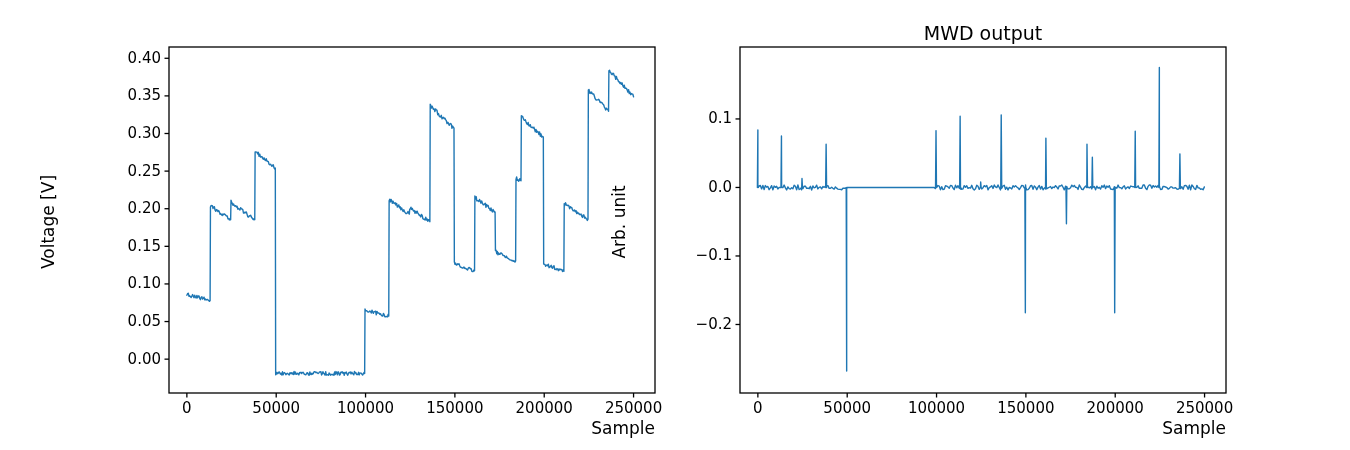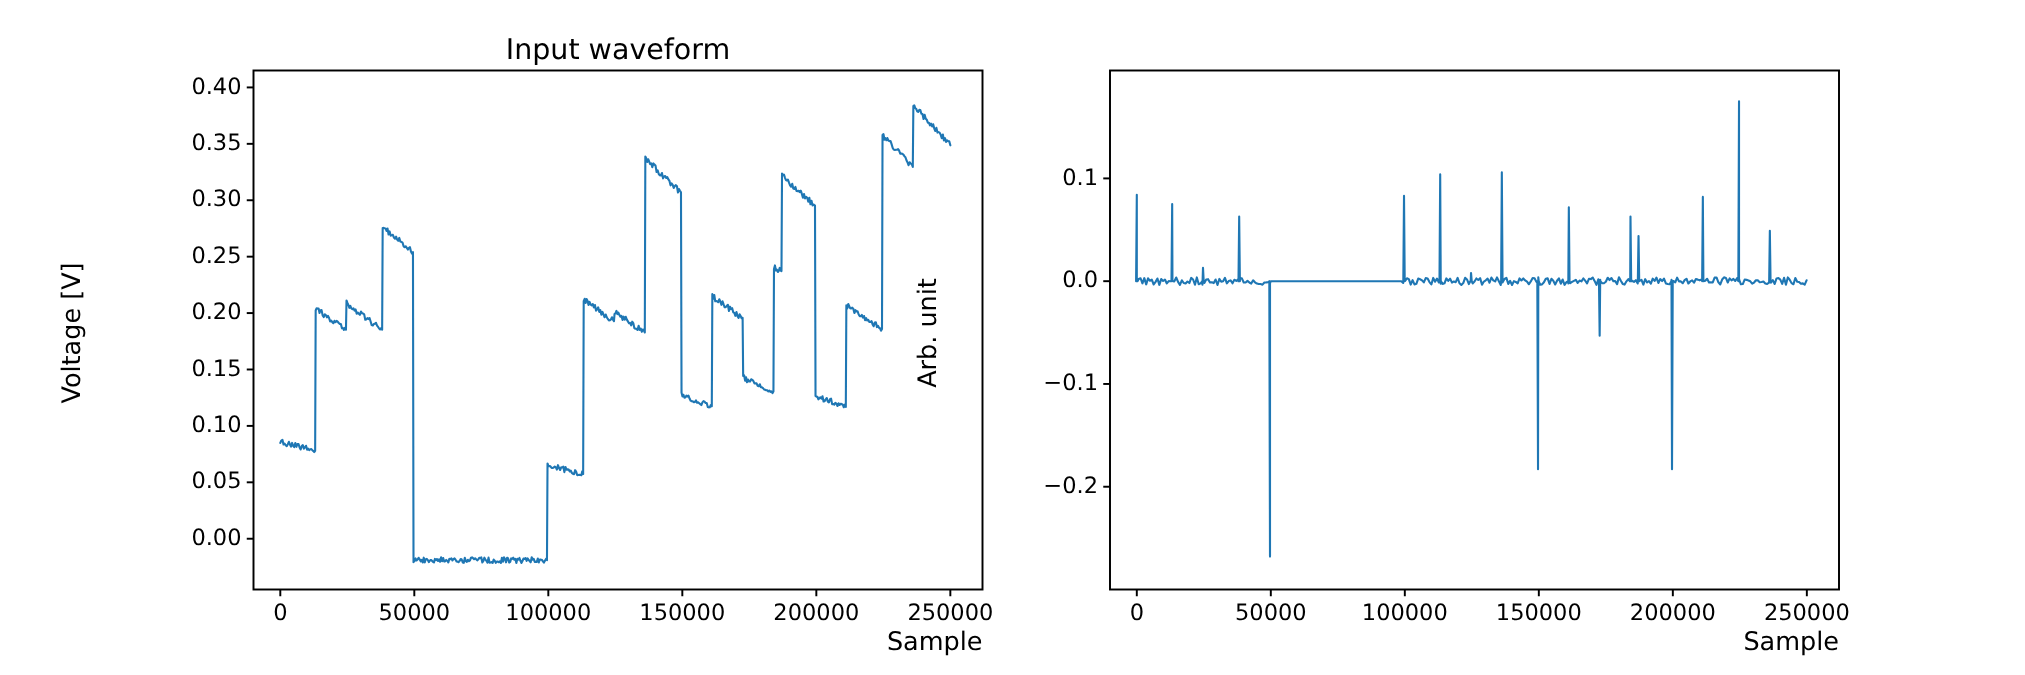--- a/index.html
+++ b/index.html
@@ -69,21 +69,20 @@
     stroke-width: 1.4;
     stroke-linejoin: round;
     stroke-linecap: round;
   }
 </style>
 </head>
 <body>
 
 <div id="figure">
 
-  <div class="axes-title" style="left:169px; top:22px; width:486px;">Input waveform</div>
 
   <svg class="axes" style="left:0px; top:0px;" width="700" height="450">
       <rect x="169" y="47" width="486" height="346" class="spine"></rect>
       <line x1="186.86764705882354" y1="393" x2="186.86764705882354" y2="397.5" class="tickmark"></line>
       <text x="186.86764705882354" y="402" class="tick-text tick-text-x">0</text>
       <line x1="276.20588235294116" y1="393" x2="276.20588235294116" y2="397.5" class="tickmark"></line>
       <text x="276.20588235294116" y="402" class="tick-text tick-text-x">50000</text>
       <line x1="365.54411764705884" y1="393" x2="365.54411764705884" y2="397.5" class="tickmark"></line>
       <text x="365.54411764705884" y="402" class="tick-text tick-text-x">100000</text>
       <line x1="454.88235294117646" y1="393" x2="454.88235294117646" y2="397.5" class="tickmark"></line>
@@ -110,20 +109,21 @@
       <text x="161" y="95.89130434782606" class="tick-text tick-text-y">0.35</text>
       <line x1="169" y1="58.28260869565213" x2="164.5" y2="58.28260869565213" class="tickmark"></line>
       <text x="161" y="58.28260869565213" class="tick-text tick-text-y">0.40</text>
       <path d="M186.87 295.28 L187.58 293.70 L188.30 293.21 L189.01 296.36 L189.73 295.78 L190.44 296.83 L191.16 297.43 L191.87 296.13 L192.59 294.55 L193.30 296.29 L194.01 297.74 L194.73 295.28 L195.44 297.18 L196.16 298.07 L196.87 295.39 L197.59 297.88 L198.30 295.97 L199.02 296.00 L199.73 298.36 L200.45 299.65 L201.16 297.37 L201.88 296.76 L202.59 299.13 L203.31 298.28 L204.02 297.17 L204.74 299.75 L205.45 299.07 L206.16 300.04 L206.88 299.51 L207.59 299.44 L208.31 300.29 L208.90 300.67 L209.50 301.37 L210.10 300.63 L210.45 206.99 L211.10 205.53 L211.74 205.73 L212.38 205.64 L213.03 208.63 L213.67 206.84 L214.38 206.75 L215.10 210.24 L215.81 211.36 L216.53 209.53 L217.24 210.06 L217.96 211.60 L218.67 210.59 L219.39 211.99 L220.10 214.28 L220.82 213.73 L221.53 214.80 L222.25 215.50 L222.96 213.89 L223.68 214.74 L224.39 213.88 L225.10 214.44 L225.82 215.35 L226.53 215.95 L227.25 215.97 L227.96 218.90 L228.63 218.72 L229.30 219.92 L229.97 218.52 L230.64 219.85 L231.00 200.31 L231.64 201.96 L232.29 203.48 L232.93 205.22 L233.57 203.98 L234.22 205.55 L234.93 206.16 L235.65 205.62 L236.36 207.02 L237.08 206.26 L237.79 209.17 L238.51 208.38 L239.22 209.17 L239.93 209.90 L240.65 207.70 L241.36 208.77 L242.08 209.03 L242.79 209.59 L243.51 213.14 L244.22 212.98 L244.94 212.07 L245.65 212.73 L246.37 212.06 L247.08 214.36 L247.80 216.75 L248.51 217.03 L249.23 216.01 L249.94 215.78 L250.66 215.17 L251.37 217.03 L252.08 217.98 L252.75 219.03 L253.42 219.64 L254.09 218.76 L254.76 219.77 L255.12 151.95 L255.77 151.94 L256.41 152.16 L257.05 152.28 L257.69 153.96 L258.34 152.31 L259.05 156.32 L259.77 154.28 L260.48 157.09 L261.20 156.78 L261.91 156.54 L262.63 158.37 L263.34 159.17 L264.06 157.80 L264.77 159.71 L265.49 160.53 L266.20 158.63 L266.91 161.00 L267.63 161.26 L268.34 161.70 L269.06 164.22 L269.77 164.77 L270.49 164.16 L271.20 165.24 L271.92 166.36 L272.63 165.22 L273.30 164.81 L273.97 167.64 L274.64 169.04 L275.31 168.10 L275.67 374.75 L276.35 374.03 L277.03 372.28 L277.71 373.66 L278.40 373.04 L279.08 371.84 L279.76 372.91 L280.44 374.19 L281.12 373.28 L281.80 374.98 L282.49 371.79 L283.17 374.89 L283.85 372.82 L284.53 372.58 L285.21 373.38 L285.89 374.73 L286.58 373.77 L287.26 373.30 L287.94 373.80 L288.62 374.53 L289.30 374.94 L289.98 372.60 L290.67 373.46 L291.35 372.67 L292.03 374.01 L292.71 372.89 L293.39 374.52 L294.07 371.52 L294.76 374.10 L295.45 372.07 L296.14 374.38 L296.82 374.15 L297.51 373.31 L298.20 373.83 L298.88 374.89 L299.57 372.57 L300.26 372.86 L300.95 372.24 L301.63 373.64 L302.32 372.68 L303.01 372.24 L303.69 373.11 L304.38 374.37 L305.07 374.44 L305.76 374.81 L306.44 373.92 L307.13 372.65 L307.82 373.02 L308.51 374.97 L309.19 375.23 L309.88 371.84 L310.57 374.09 L311.25 374.60 L311.94 373.15 L312.63 374.15 L313.32 373.58 L314.00 371.83 L314.69 371.59 L315.38 372.10 L316.06 372.75 L316.75 372.17 L317.44 372.89 L318.13 373.56 L318.81 373.00 L319.50 371.91 L320.19 372.08 L320.88 371.63 L321.56 374.98 L322.25 373.88 L322.94 371.77 L323.62 373.12 L324.31 373.94 L325.00 375.05 L325.69 371.74 L326.37 375.09 L327.06 374.94 L327.75 374.76 L328.43 375.23 L329.12 373.08 L329.81 373.82 L330.50 375.21 L331.18 374.36 L331.87 374.43 L332.56 374.84 L333.24 374.21 L333.93 375.30 L334.62 371.86 L335.31 374.43 L335.99 371.58 L336.68 372.67 L337.37 374.90 L338.06 371.80 L338.74 372.30 L339.43 375.05 L340.12 374.60 L340.80 372.28 L341.49 372.56 L342.18 371.78 L342.87 373.18 L343.55 372.56 L344.24 375.27 L344.93 372.56 L345.61 373.10 L346.30 371.98 L346.99 374.01 L347.68 375.27 L348.36 373.80 L349.03 372.38 L349.71 372.70 L350.39 372.00 L351.07 373.94 L351.75 372.24 L352.43 373.32 L353.11 374.05 L353.79 374.86 L354.47 371.50 L355.15 373.10 L355.82 372.55 L356.50 374.64 L357.18 374.52 L357.86 374.60 L358.54 372.34 L359.22 374.91 L359.90 372.99 L360.58 373.09 L361.26 373.12 L361.93 374.24 L362.61 375.08 L363.29 373.83 L363.97 372.60 L364.65 373.44 L365.01 308.97 L365.69 310.87 L366.38 310.71 L367.06 311.03 L367.75 311.93 L368.43 311.97 L369.12 311.72 L369.83 311.04 L370.55 311.57 L371.26 313.07 L371.98 310.10 L372.69 312.00 L373.41 313.32 L374.12 311.60 L374.84 311.66 L375.55 311.15 L376.26 314.74 L376.98 311.34 L377.69 313.10 L378.41 312.91 L379.12 313.08 L379.84 314.34 L380.55 313.76 L381.27 315.30 L381.98 315.88 L382.70 316.15 L383.41 313.45 L384.13 314.61 L384.84 316.85 L385.56 316.72 L386.27 316.46 L386.99 316.73 L387.58 316.86 L388.18 314.13 L388.77 315.98 L389.13 200.79 L389.77 199.20 L390.42 201.94 L391.06 199.38 L391.70 200.51 L392.35 203.35 L393.06 201.25 L393.77 203.10 L394.49 203.54 L395.20 202.70 L395.92 204.94 L396.63 203.37 L397.35 207.08 L398.06 206.17 L398.78 204.90 L399.49 207.91 L400.21 206.77 L400.92 209.78 L401.64 207.92 L402.35 209.78 L403.07 211.49 L403.78 209.66 L404.50 211.51 L405.21 212.64 L405.92 213.59 L406.64 213.47 L407.31 212.90 L407.98 211.48 L408.65 213.10 L409.32 214.13 L409.68 209.38 L410.32 208.85 L410.96 207.24 L411.61 209.41 L412.25 208.37 L412.89 209.92 L413.61 211.10 L414.32 210.58 L415.04 213.25 L415.75 211.10 L416.47 213.14 L417.18 211.21 L417.90 213.08 L418.61 214.24 L419.33 215.47 L420.04 215.27 L420.76 216.91 L421.47 214.45 L422.18 215.37 L422.90 218.75 L423.61 219.18 L424.33 219.16 L425.04 220.00 L425.76 217.21 L426.47 219.99 L427.19 219.01 L427.86 221.21 L428.53 219.65 L429.20 220.03 L429.87 221.65 L430.22 104.30 L430.87 105.58 L431.51 107.96 L432.15 106.19 L432.80 107.72 L433.44 109.38 L434.16 108.87 L434.87 111.51 L435.59 108.96 L436.30 109.78 L437.01 110.37 L437.73 114.70 L438.44 113.52 L439.16 115.98 L439.87 116.79 L440.59 117.02 L441.30 115.35 L442.02 118.90 L442.73 117.63 L443.45 117.33 L444.16 118.65 L444.88 118.14 L445.59 119.65 L446.31 120.65 L447.02 123.58 L447.74 122.26 L448.45 123.24 L449.16 125.30 L449.88 124.02 L450.59 123.41 L451.31 124.16 L451.98 128.37 L452.65 126.06 L453.32 127.19 L453.99 128.23 L454.35 261.74 L454.99 264.34 L455.63 263.17 L456.28 265.07 L456.92 264.98 L457.56 263.77 L458.28 264.38 L458.99 263.76 L459.71 265.70 L460.42 267.12 L461.14 267.50 L461.85 267.57 L462.57 268.10 L463.28 267.92 L463.99 266.95 L464.71 268.45 L465.42 268.24 L466.14 268.84 L466.85 269.41 L467.57 270.05 L468.28 268.24 L469.00 267.40 L469.71 267.78 L470.43 268.71 L471.14 268.64 L471.86 271.29 L472.53 271.61 L473.20 271.54 L473.87 269.98 L474.54 270.85 L474.89 196.06 L475.54 199.17 L476.18 196.67 L476.82 200.81 L477.47 200.69 L478.11 200.79 L478.82 201.46 L479.54 199.48 L480.25 201.13 L480.97 203.21 L481.68 200.89 L482.40 202.97 L483.11 204.88 L483.83 204.78 L484.54 203.90 L485.26 203.21 L485.97 207.37 L486.69 204.44 L487.40 206.08 L488.12 205.49 L488.83 208.20 L489.55 208.58 L490.26 210.55 L490.97 208.00 L491.69 210.75 L492.40 211.95 L493.07 209.49 L493.74 210.69 L494.41 212.12 L495.08 211.88 L495.44 250.58 L496.09 250.19 L496.73 253.73 L497.37 251.52 L498.01 254.81 L498.66 252.99 L499.37 254.24 L500.09 254.30 L500.80 252.86 L501.52 253.24 L502.23 253.95 L502.95 255.56 L503.66 255.55 L504.38 255.61 L505.09 257.20 L505.81 257.52 L506.52 256.15 L507.23 258.10 L507.95 258.22 L508.66 258.76 L509.38 259.59 L510.09 259.83 L510.81 260.17 L511.52 260.25 L512.24 260.93 L512.95 260.41 L513.62 261.32 L514.29 260.87 L514.96 262.06 L515.63 260.99 L515.99 179.38 L516.63 176.93 L517.28 180.30 L517.92 179.74 L518.56 181.32 L519.21 180.49 L519.80 178.60 L520.40 180.24 L520.99 180.74 L521.35 115.65 L521.99 116.85 L522.64 116.35 L523.28 118.34 L523.92 119.97 L524.57 120.30 L525.28 119.74 L526.00 121.81 L526.71 123.62 L527.42 124.50 L528.14 122.49 L528.85 125.72 L529.57 125.98 L530.28 124.64 L531.00 127.38 L531.71 127.44 L532.43 127.18 L533.14 128.03 L533.86 127.13 L534.57 129.30 L535.29 131.83 L536.00 129.38 L536.72 132.28 L537.43 131.25 L538.15 131.82 L538.86 134.42 L539.58 131.90 L540.29 136.20 L541.00 133.83 L541.72 136.98 L542.43 136.36 L543.33 137.11 L543.68 263.94 L544.33 264.41 L544.97 264.51 L545.61 266.23 L546.26 265.55 L546.90 264.90 L547.62 265.78 L548.33 264.16 L549.04 267.68 L549.76 267.43 L550.47 266.22 L551.19 265.34 L551.90 267.76 L552.62 268.31 L553.33 266.15 L554.05 265.77 L554.76 269.42 L555.48 269.31 L556.19 269.76 L556.91 268.57 L557.62 269.02 L558.34 270.66 L559.05 268.87 L559.77 269.95 L560.48 269.22 L561.19 269.42 L561.86 269.82 L562.53 271.51 L563.20 269.70 L563.88 271.30 L564.23 203.61 L564.88 205.59 L565.52 202.66 L566.16 204.21 L566.81 205.44 L567.45 205.66 L568.16 205.14 L568.88 205.81 L569.59 208.69 L570.31 206.76 L571.02 207.67 L571.74 207.56 L572.45 209.66 L573.17 210.74 L573.88 210.81 L574.60 209.96 L575.31 211.75 L576.03 210.66 L576.74 213.46 L577.45 212.12 L578.17 213.68 L578.88 213.26 L579.60 214.63 L580.31 214.66 L581.03 214.06 L581.74 216.26 L582.46 217.50 L583.17 215.03 L583.89 214.89 L584.60 218.05 L585.32 217.17 L585.99 218.53 L586.66 218.86 L587.33 220.47 L588.00 219.25 L588.35 90.03 L589.00 89.43 L589.64 93.18 L590.28 92.12 L590.93 93.47 L591.57 92.04 L592.28 93.67 L593.00 94.11 L593.71 93.98 L594.43 96.29 L595.14 98.68 L595.86 99.75 L596.57 99.99 L597.29 99.88 L598.00 99.86 L598.72 99.34 L599.43 100.45 L600.15 102.49 L600.86 102.30 L601.58 102.46 L602.29 103.11 L602.96 104.21 L603.63 104.81 L604.30 106.81 L604.97 108.13 L605.69 110.13 L606.40 108.20 L607.11 109.03 L607.83 109.46 L608.54 111.31 L608.90 70.78 L609.54 70.25 L610.19 72.17 L610.83 72.64 L611.47 74.22 L612.12 74.64 L612.83 73.27 L613.55 73.35 L614.26 75.86 L614.98 76.05 L615.69 79.30 L616.41 76.51 L617.12 79.09 L617.84 79.77 L618.55 81.78 L619.26 81.81 L619.98 83.58 L620.69 82.40 L621.41 84.30 L622.12 82.86 L622.84 85.73 L623.55 87.31 L624.27 85.24 L624.98 88.40 L625.70 88.07 L626.41 88.41 L627.13 89.85 L627.84 92.10 L628.56 89.64 L629.27 93.57 L629.99 92.06 L630.70 94.68 L631.41 93.52 L632.13 94.13 L632.84 94.25 L633.56 96.87 " class="dataline" stroke="#1f77b4"></path>
     </svg>
 
   <div class="xlabel" style="left:169px; top:418px; width:486px;">Sample</div>
 
   <div class="ylabel" style="left:-52px; top:212px; width:200px;">Voltage [V]</div>
 
+  <div class="axes-title" style="left:740px; top:22px; width:486px;">MWD output</div>
 
   <svg class="axes" style="left:0px; top:0px;" width="1350" height="450">
       <rect x="740" y="47" width="486" height="346" class="spine"></rect>
       <line x1="757.8676470588235" y1="393" x2="757.8676470588235" y2="397.5" class="tickmark"></line>
       <text x="757.8676470588235" y="402" class="tick-text tick-text-x">0</text>
       <line x1="847.2058823529412" y1="393" x2="847.2058823529412" y2="397.5" class="tickmark"></line>
       <text x="847.2058823529412" y="402" class="tick-text tick-text-x">50000</text>
       <line x1="936.5441176470588" y1="393" x2="936.5441176470588" y2="397.5" class="tickmark"></line>
       <text x="936.5441176470588" y="402" class="tick-text tick-text-x">100000</text>
       <line x1="1025.8823529411766" y1="393" x2="1025.8823529411766" y2="397.5" class="tickmark"></line>

